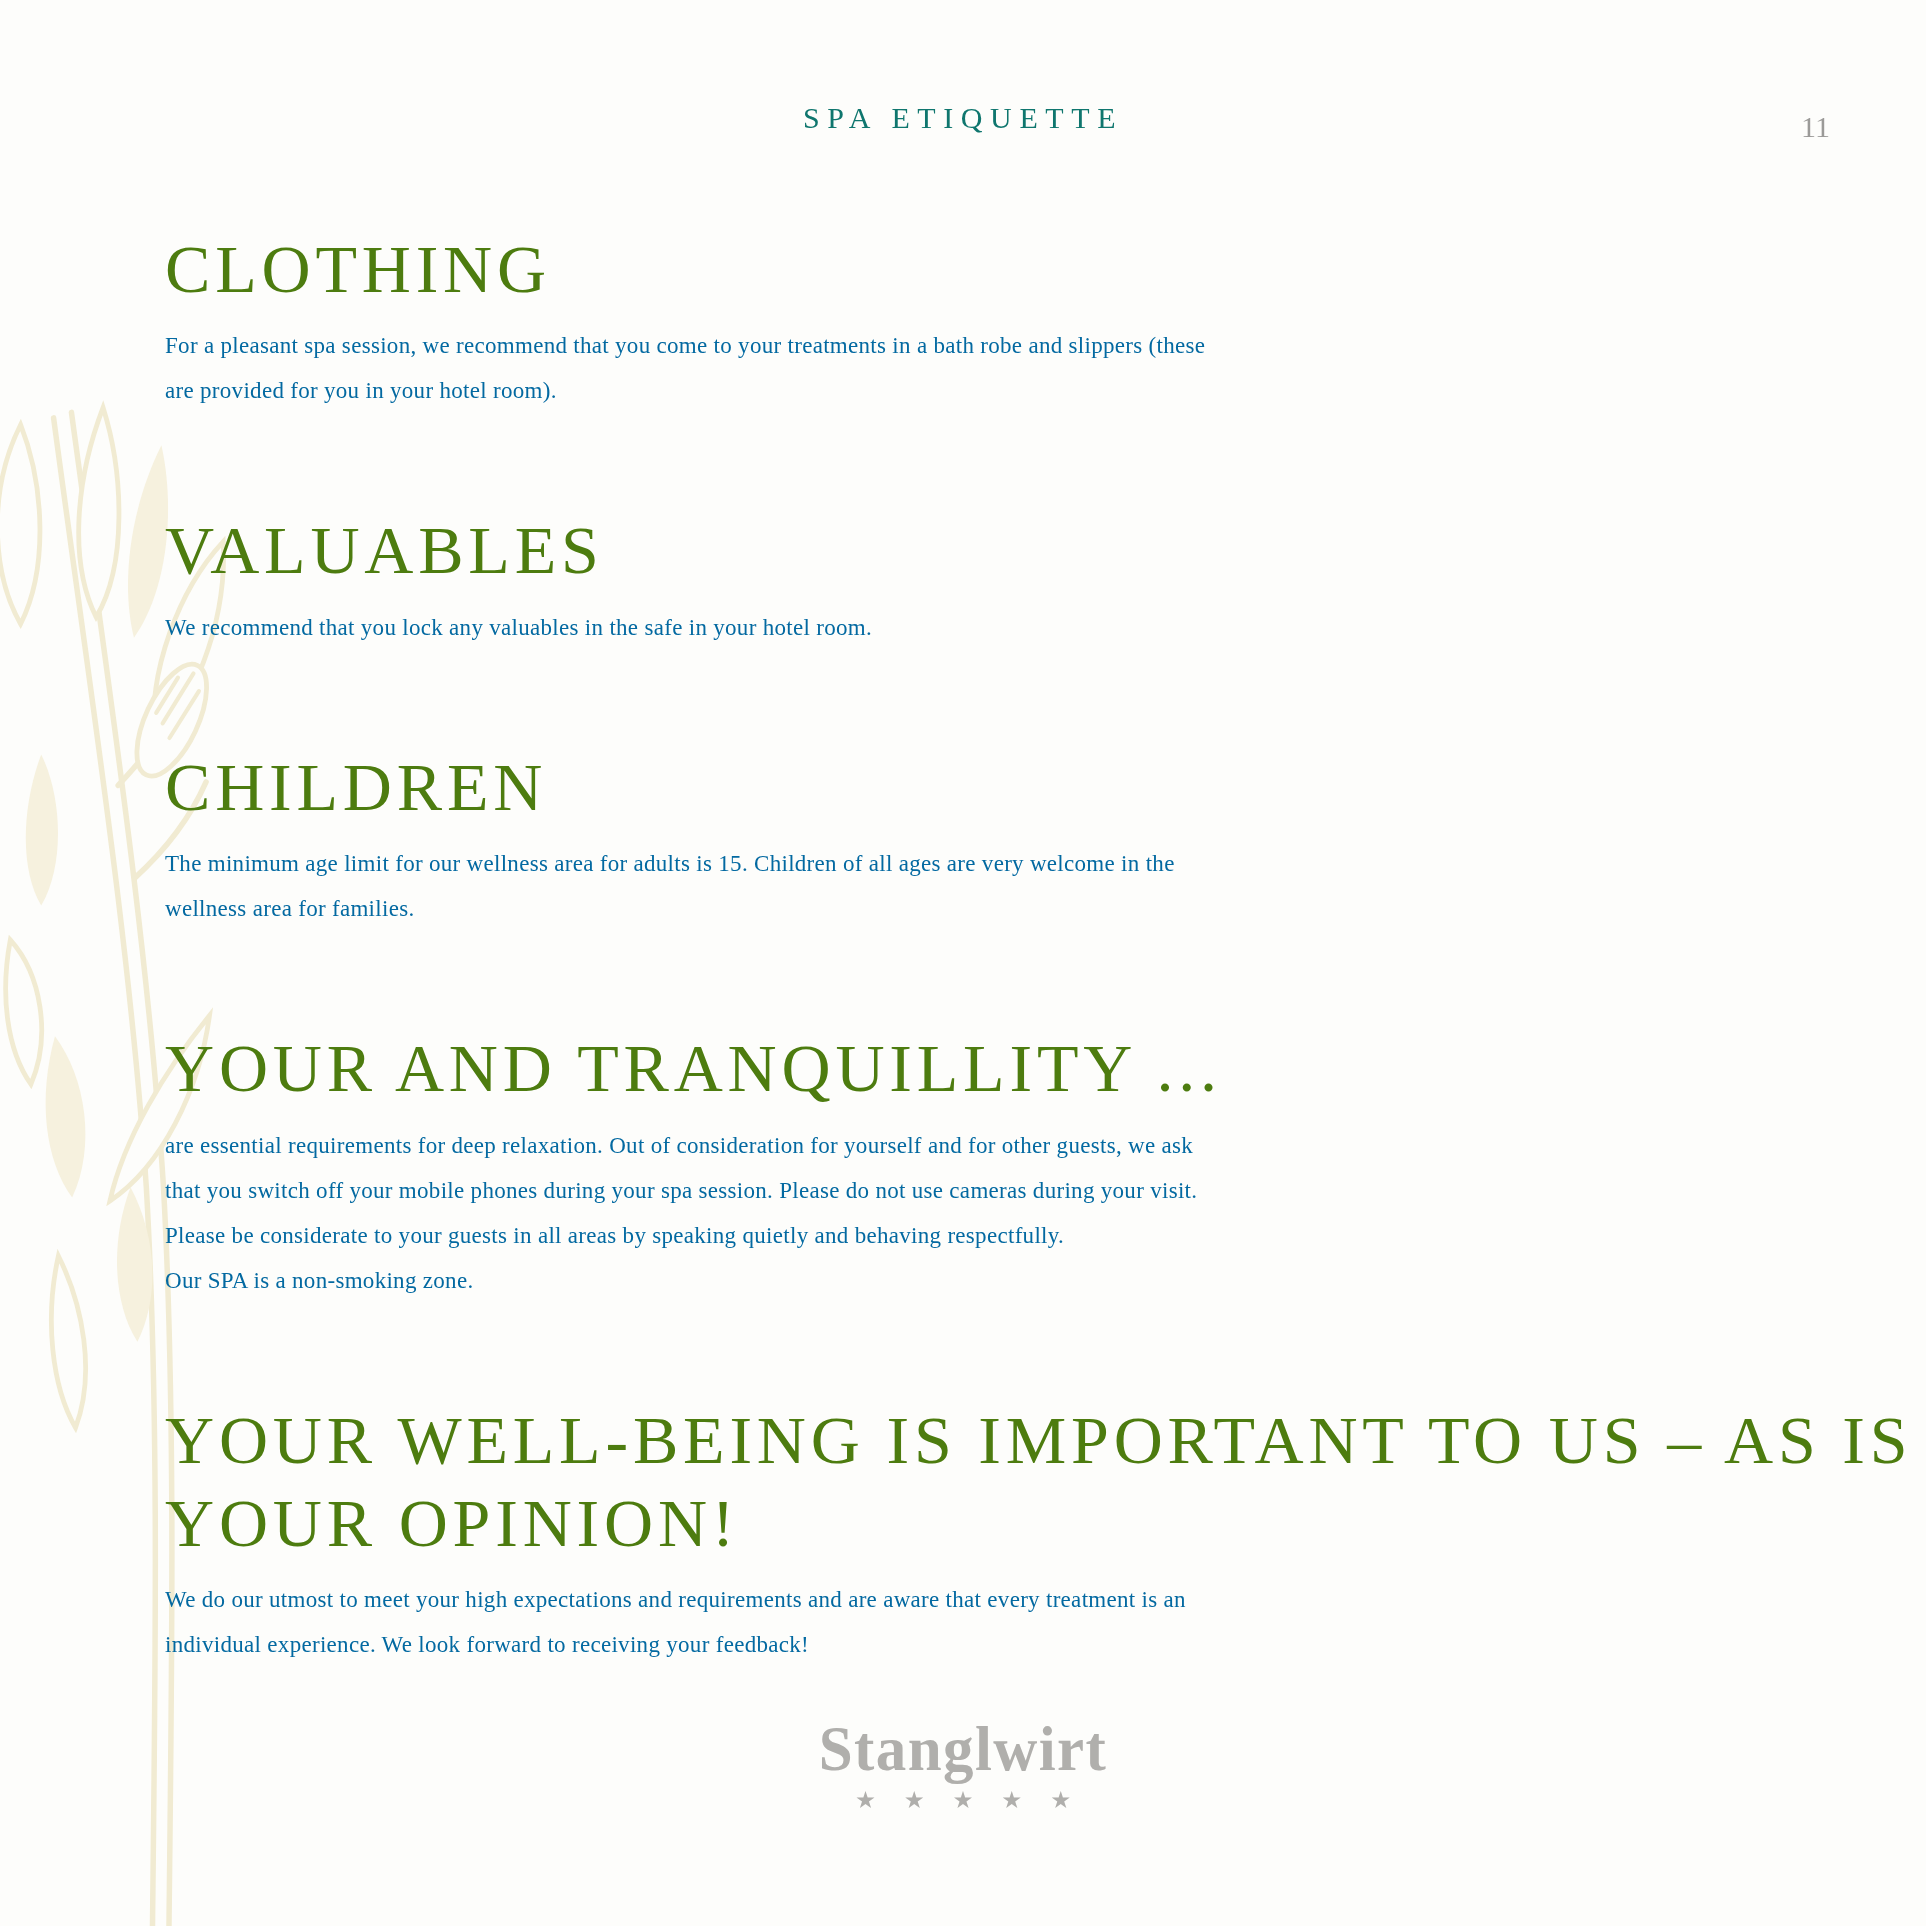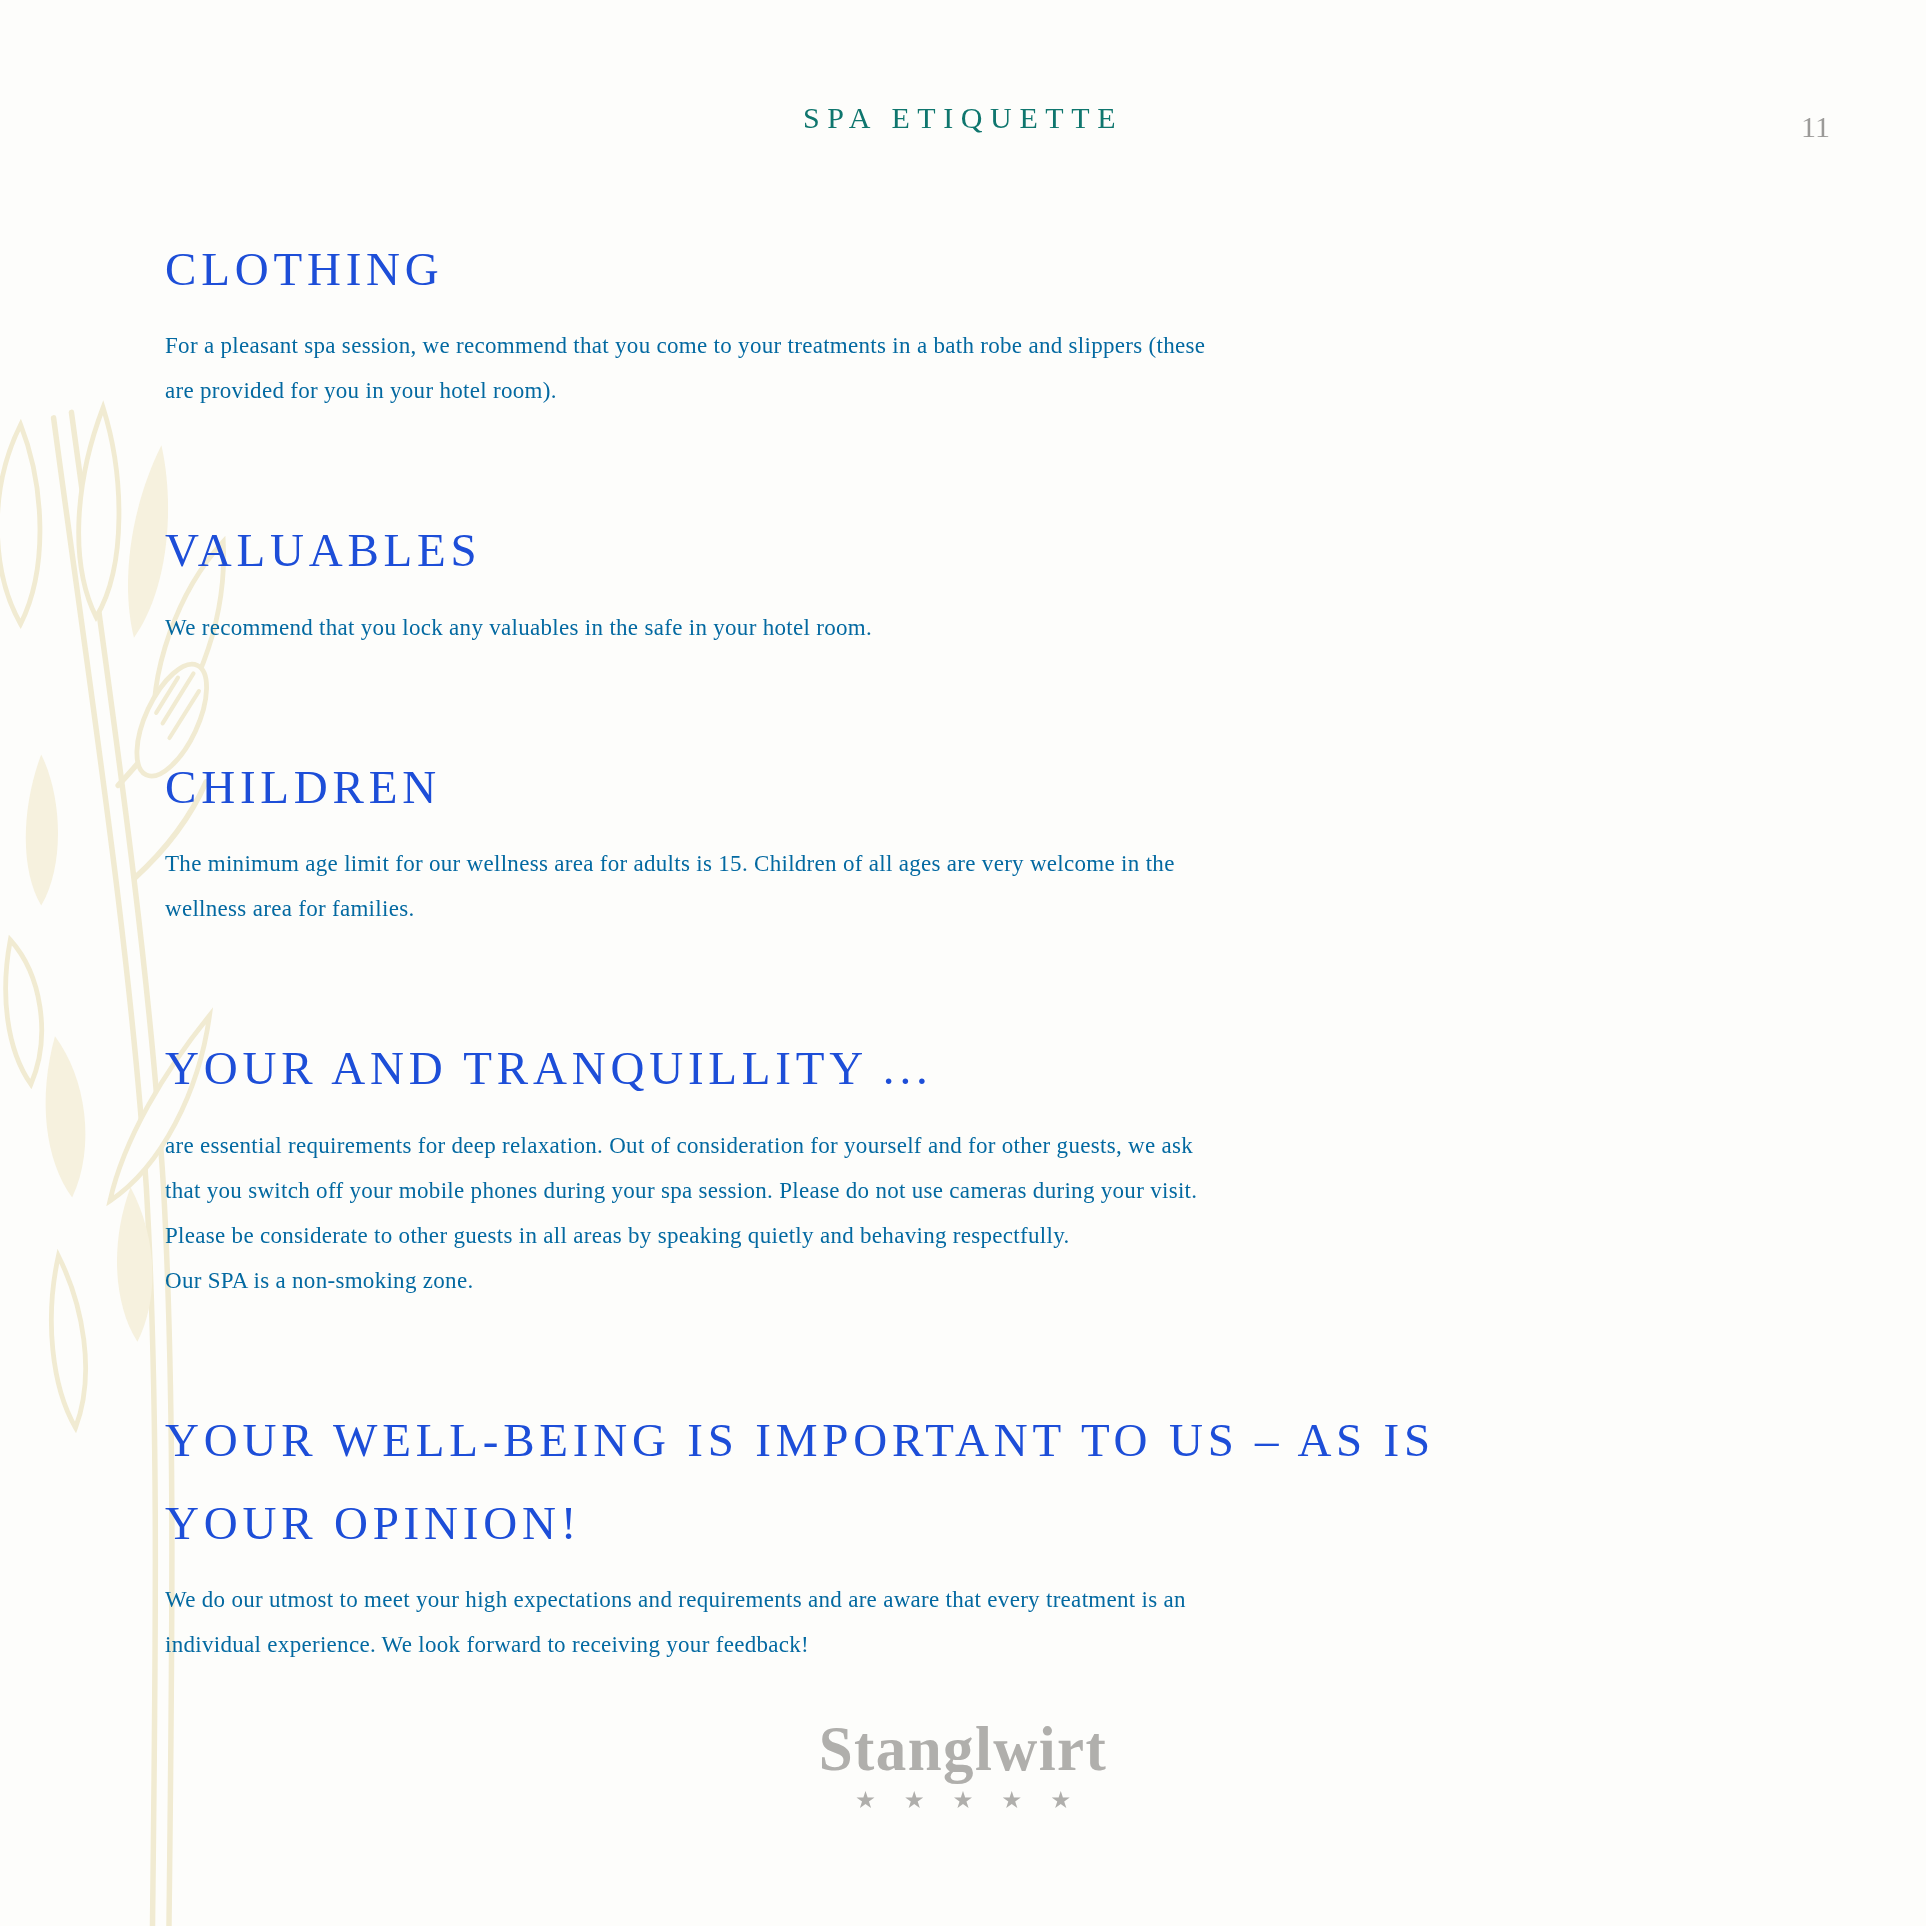--- a/index.html
+++ b/index.html
@@ -35,24 +35,24 @@
     color: #9b9a98;
   }
   
   .content {
     position: absolute; left: 165px; top: 228px;
     width: 1665px;
   }
   .section { margin: 0 0 96px 0; }
   .section-heading {
     font-weight: normal;
-    font-size: 47px;
+    font-size: 68px;
     line-height: 83px;
     letter-spacing: 4.8px;
-    color: #1d4ed8;
+    color: #4d7c0f;
     margin: 0 0 12.4px 0;
   }
   .section-heading .hline { display: block; white-space: nowrap; }
   .section-body {
     font-size: 23px;
     line-height: 45px;
     letter-spacing: 0.3px;
     color: #0369a1;
   }
   .section-body .line { display: block; white-space: nowrap; }
@@ -149,21 +149,21 @@
       </div>
     </section>
 
     <section class="section">
       <h2 class="section-heading">
         <span class="hline">YOUR AND TRANQUILLITY ...</span>
       </h2>
       <div class="section-body">
         <span class="line">are essential requirements for deep relaxation. Out of consideration for yourself and for other guests, we ask</span>
         <span class="line">that you switch off your mobile phones during your spa session. Please do not use cameras during your visit.</span>
-        <span class="line">Please be considerate to other guests in all areas by speaking quietly and behaving respectfully.</span>
+        <span class="line">Please be considerate to your guests in all areas by speaking quietly and behaving respectfully.</span>
         <span class="line">Our SPA is a non-smoking zone.</span>
       </div>
     </section>
 
     <section class="section">
       <h2 class="section-heading">
         <span class="hline">YOUR WELL-BEING IS IMPORTANT TO US – AS IS</span>
         <span class="hline">YOUR OPINION!</span>
       </h2>
       <div class="section-body">

